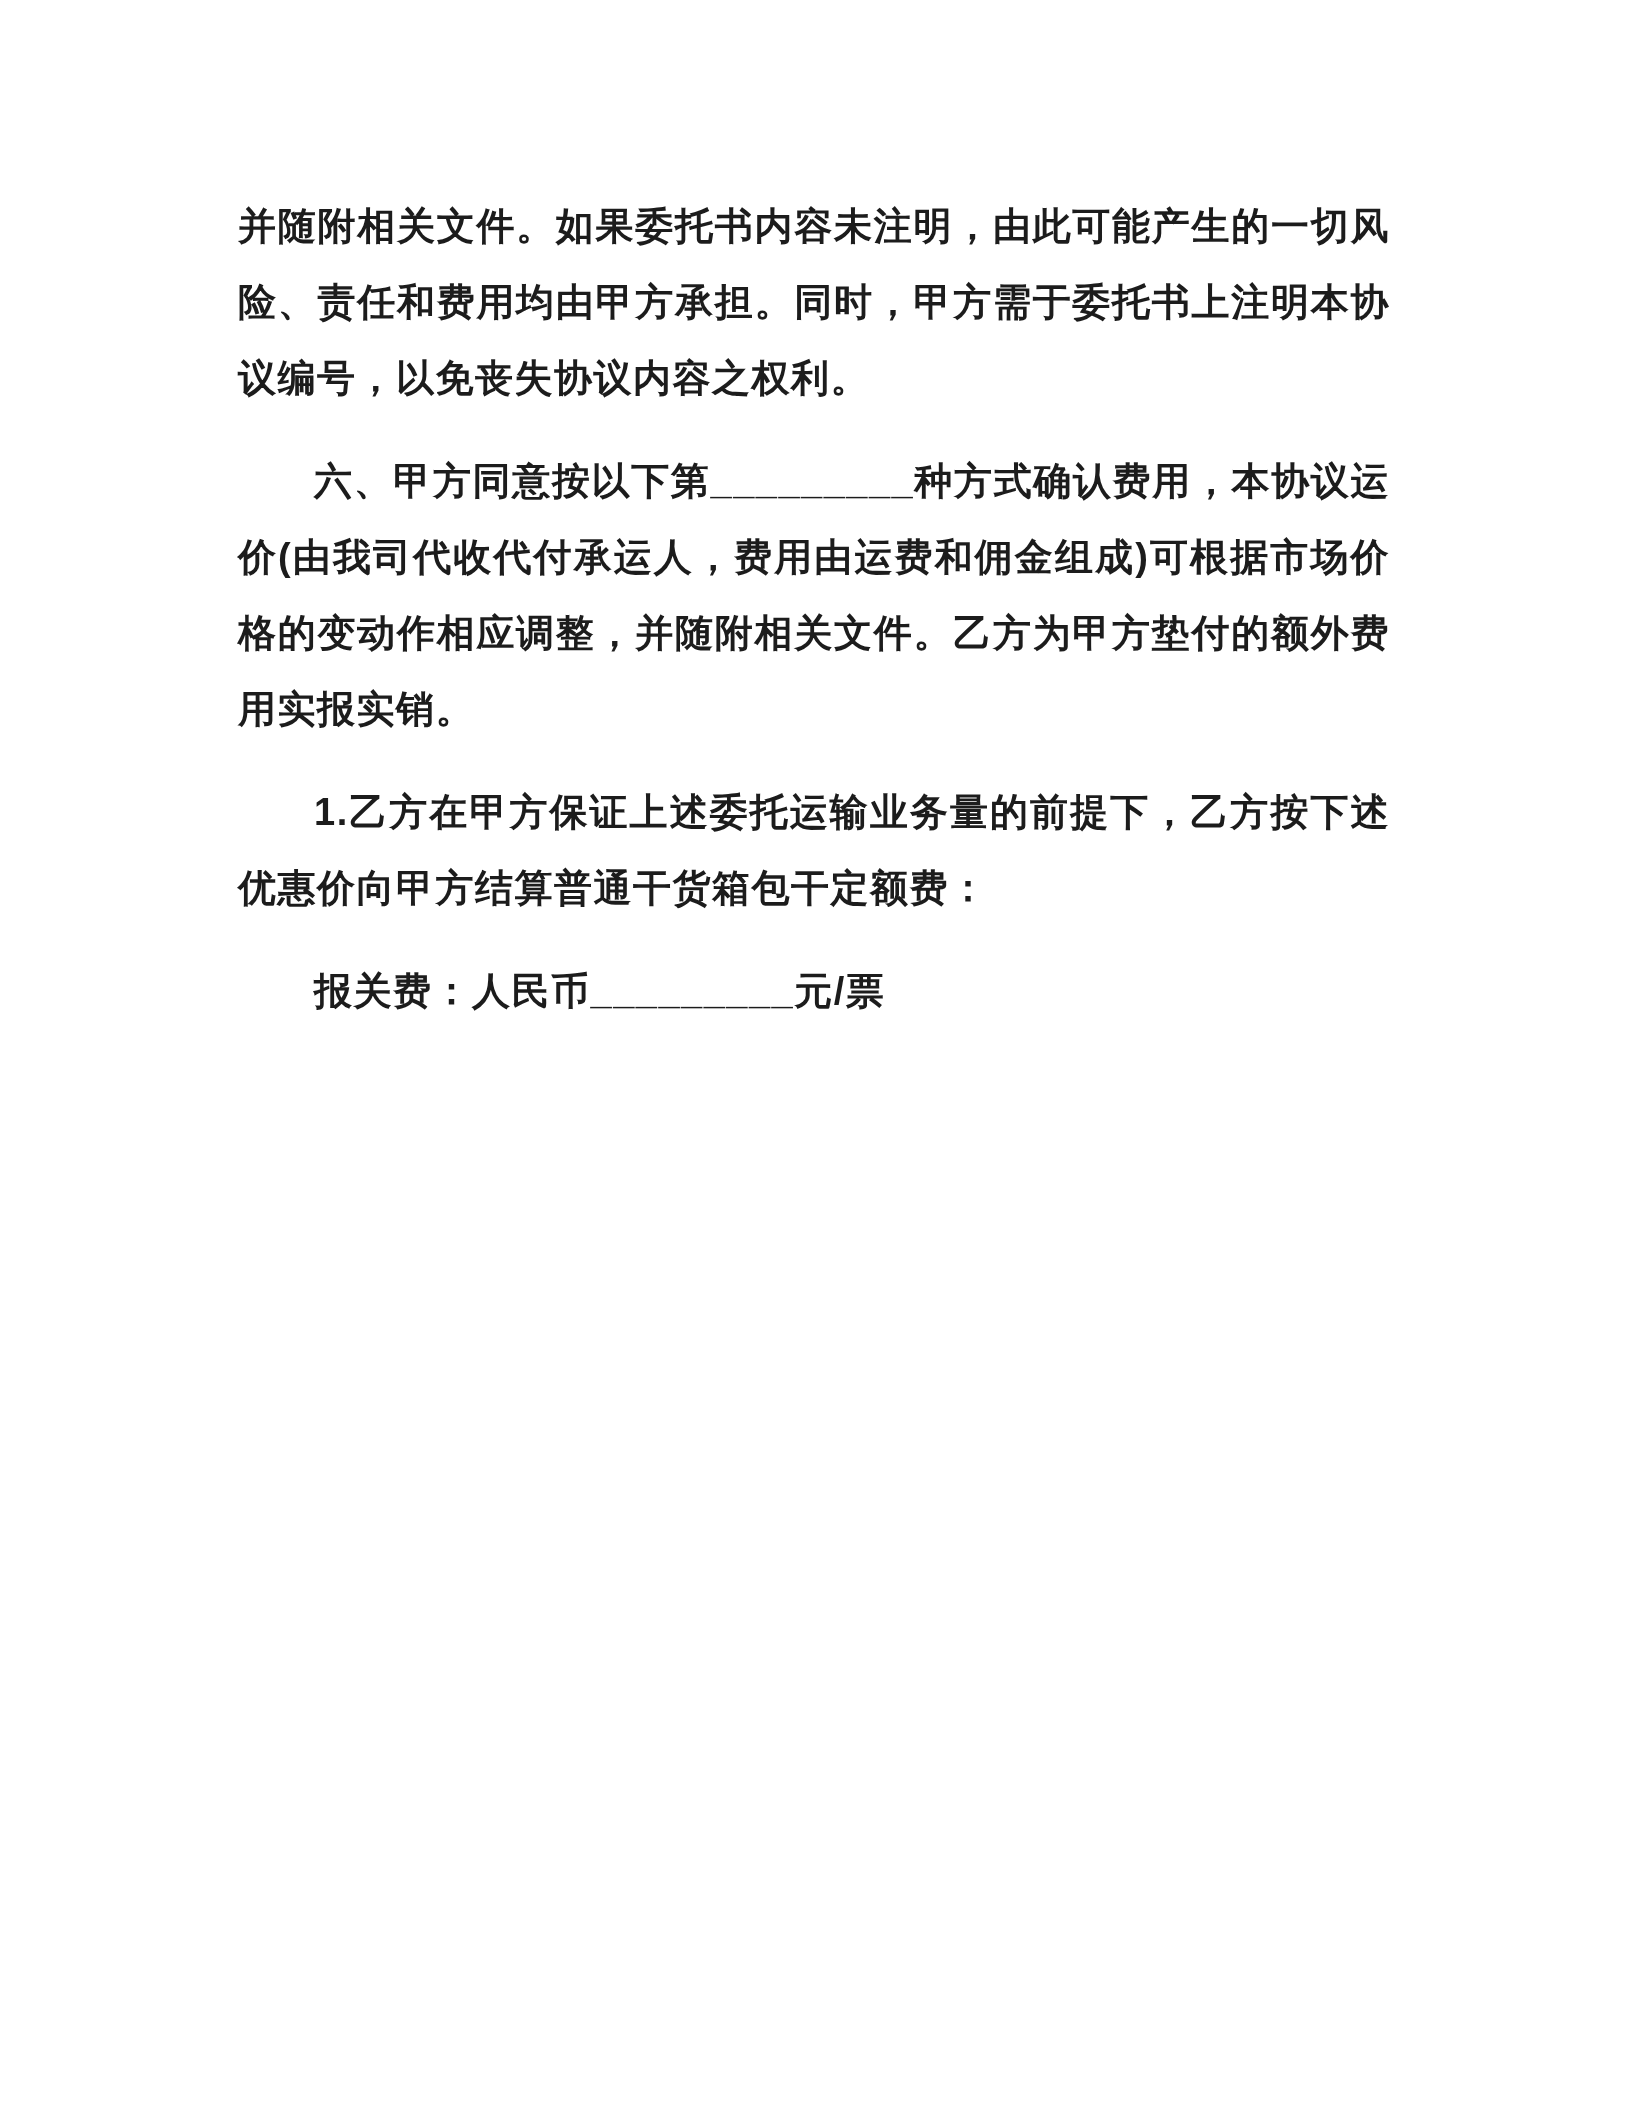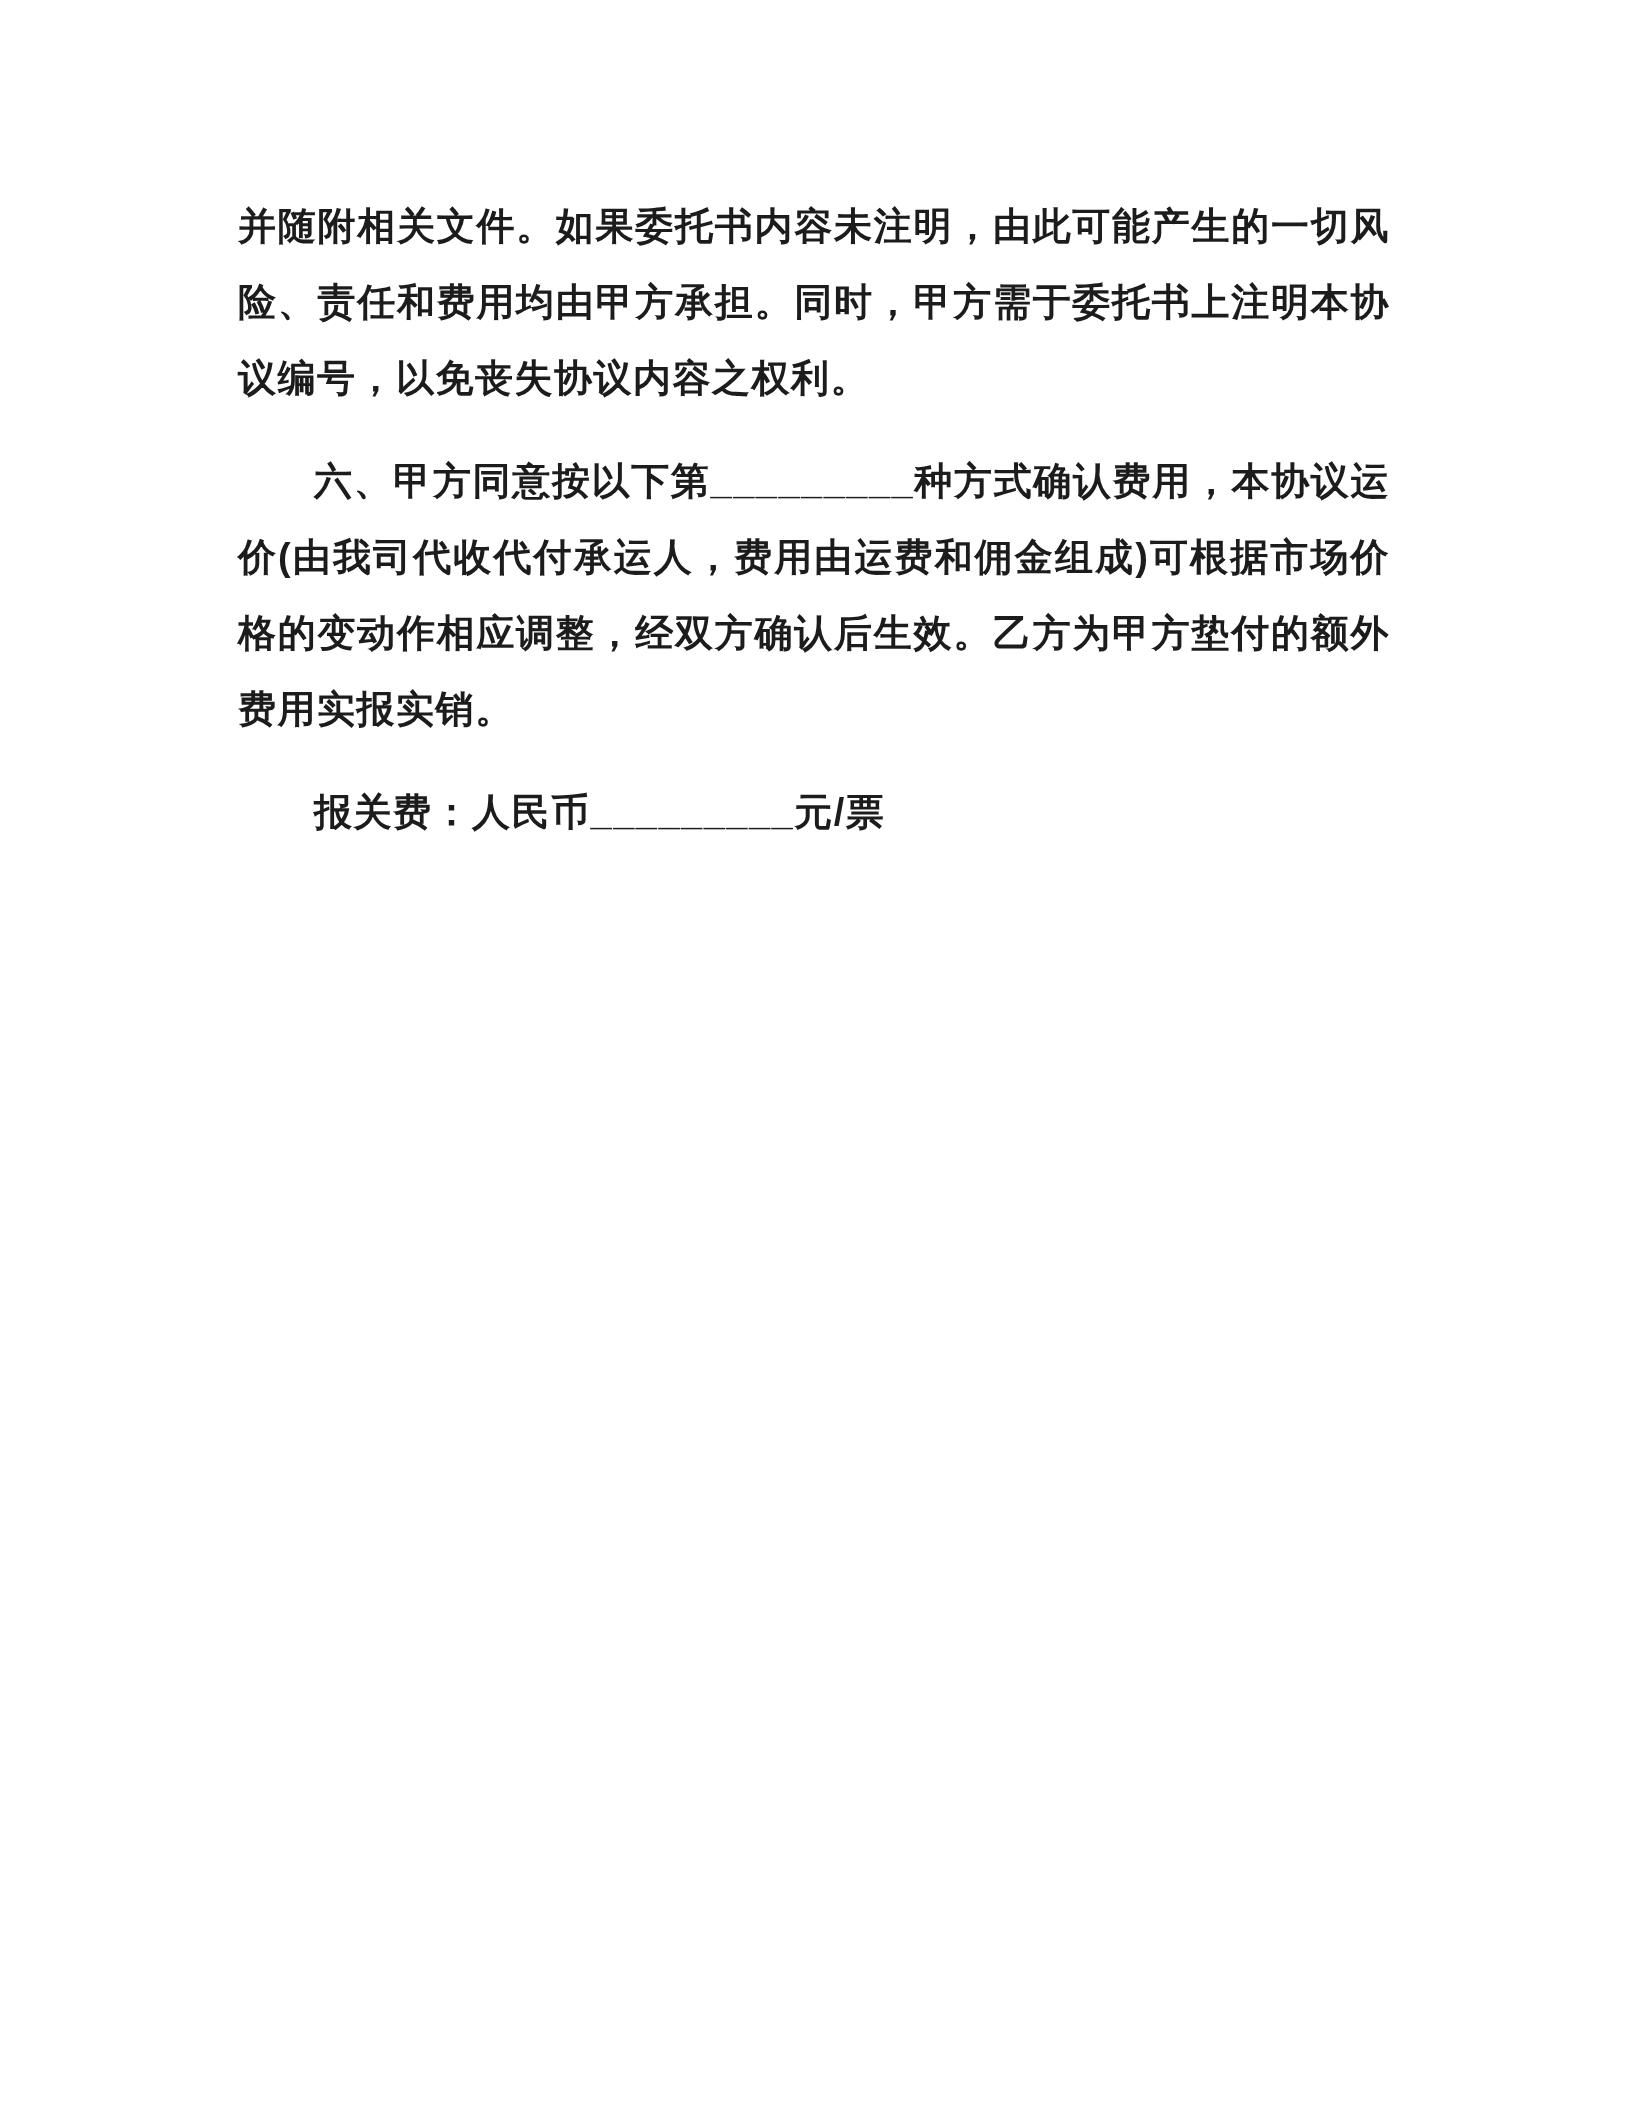--- a/index.html
+++ b/index.html
@@ -37,19 +37,20 @@
   }
 </style>
 </head>
 <body>
 
 <div class="page">
   <p class="para">并随附相关文件。如果委托书内容未注明，由此可能产生的一切风险、责任和费用均由甲方承担。同时，甲方需于委托书上注明本协议编号，以免丧失协议内容之权利。</p>
 
 
 
-  <p class="para indent">六、甲方同意按以下第_________种方式确认费用，本协议运价(由我司代收代付承运人，费用由运费和佣金组成)可根据市场价格的变动作相应调整，经双方确认后生效。乙方为甲方垫付的额外费用实报实销。</p>
+  <p class="para indent">六、甲方同意按以下第_________种方式确认费用，本协议运价(由我司代收代付承运人，费用由运费和佣金组成)可根据市场价格的变动作相应调整，并随附相关文件。乙方为甲方垫付的额外费用实报实销。</p>
 
+  <p class="para indent">1.乙方在甲方保证上述委托运输业务量的前提下，乙方按下述优惠价向甲方结算普通干货箱包干定额费：</p>
 
 
   <p class="para fee-line">报关费：人民币_________元/票</p>
 
 </div>
 
 </body></html>

